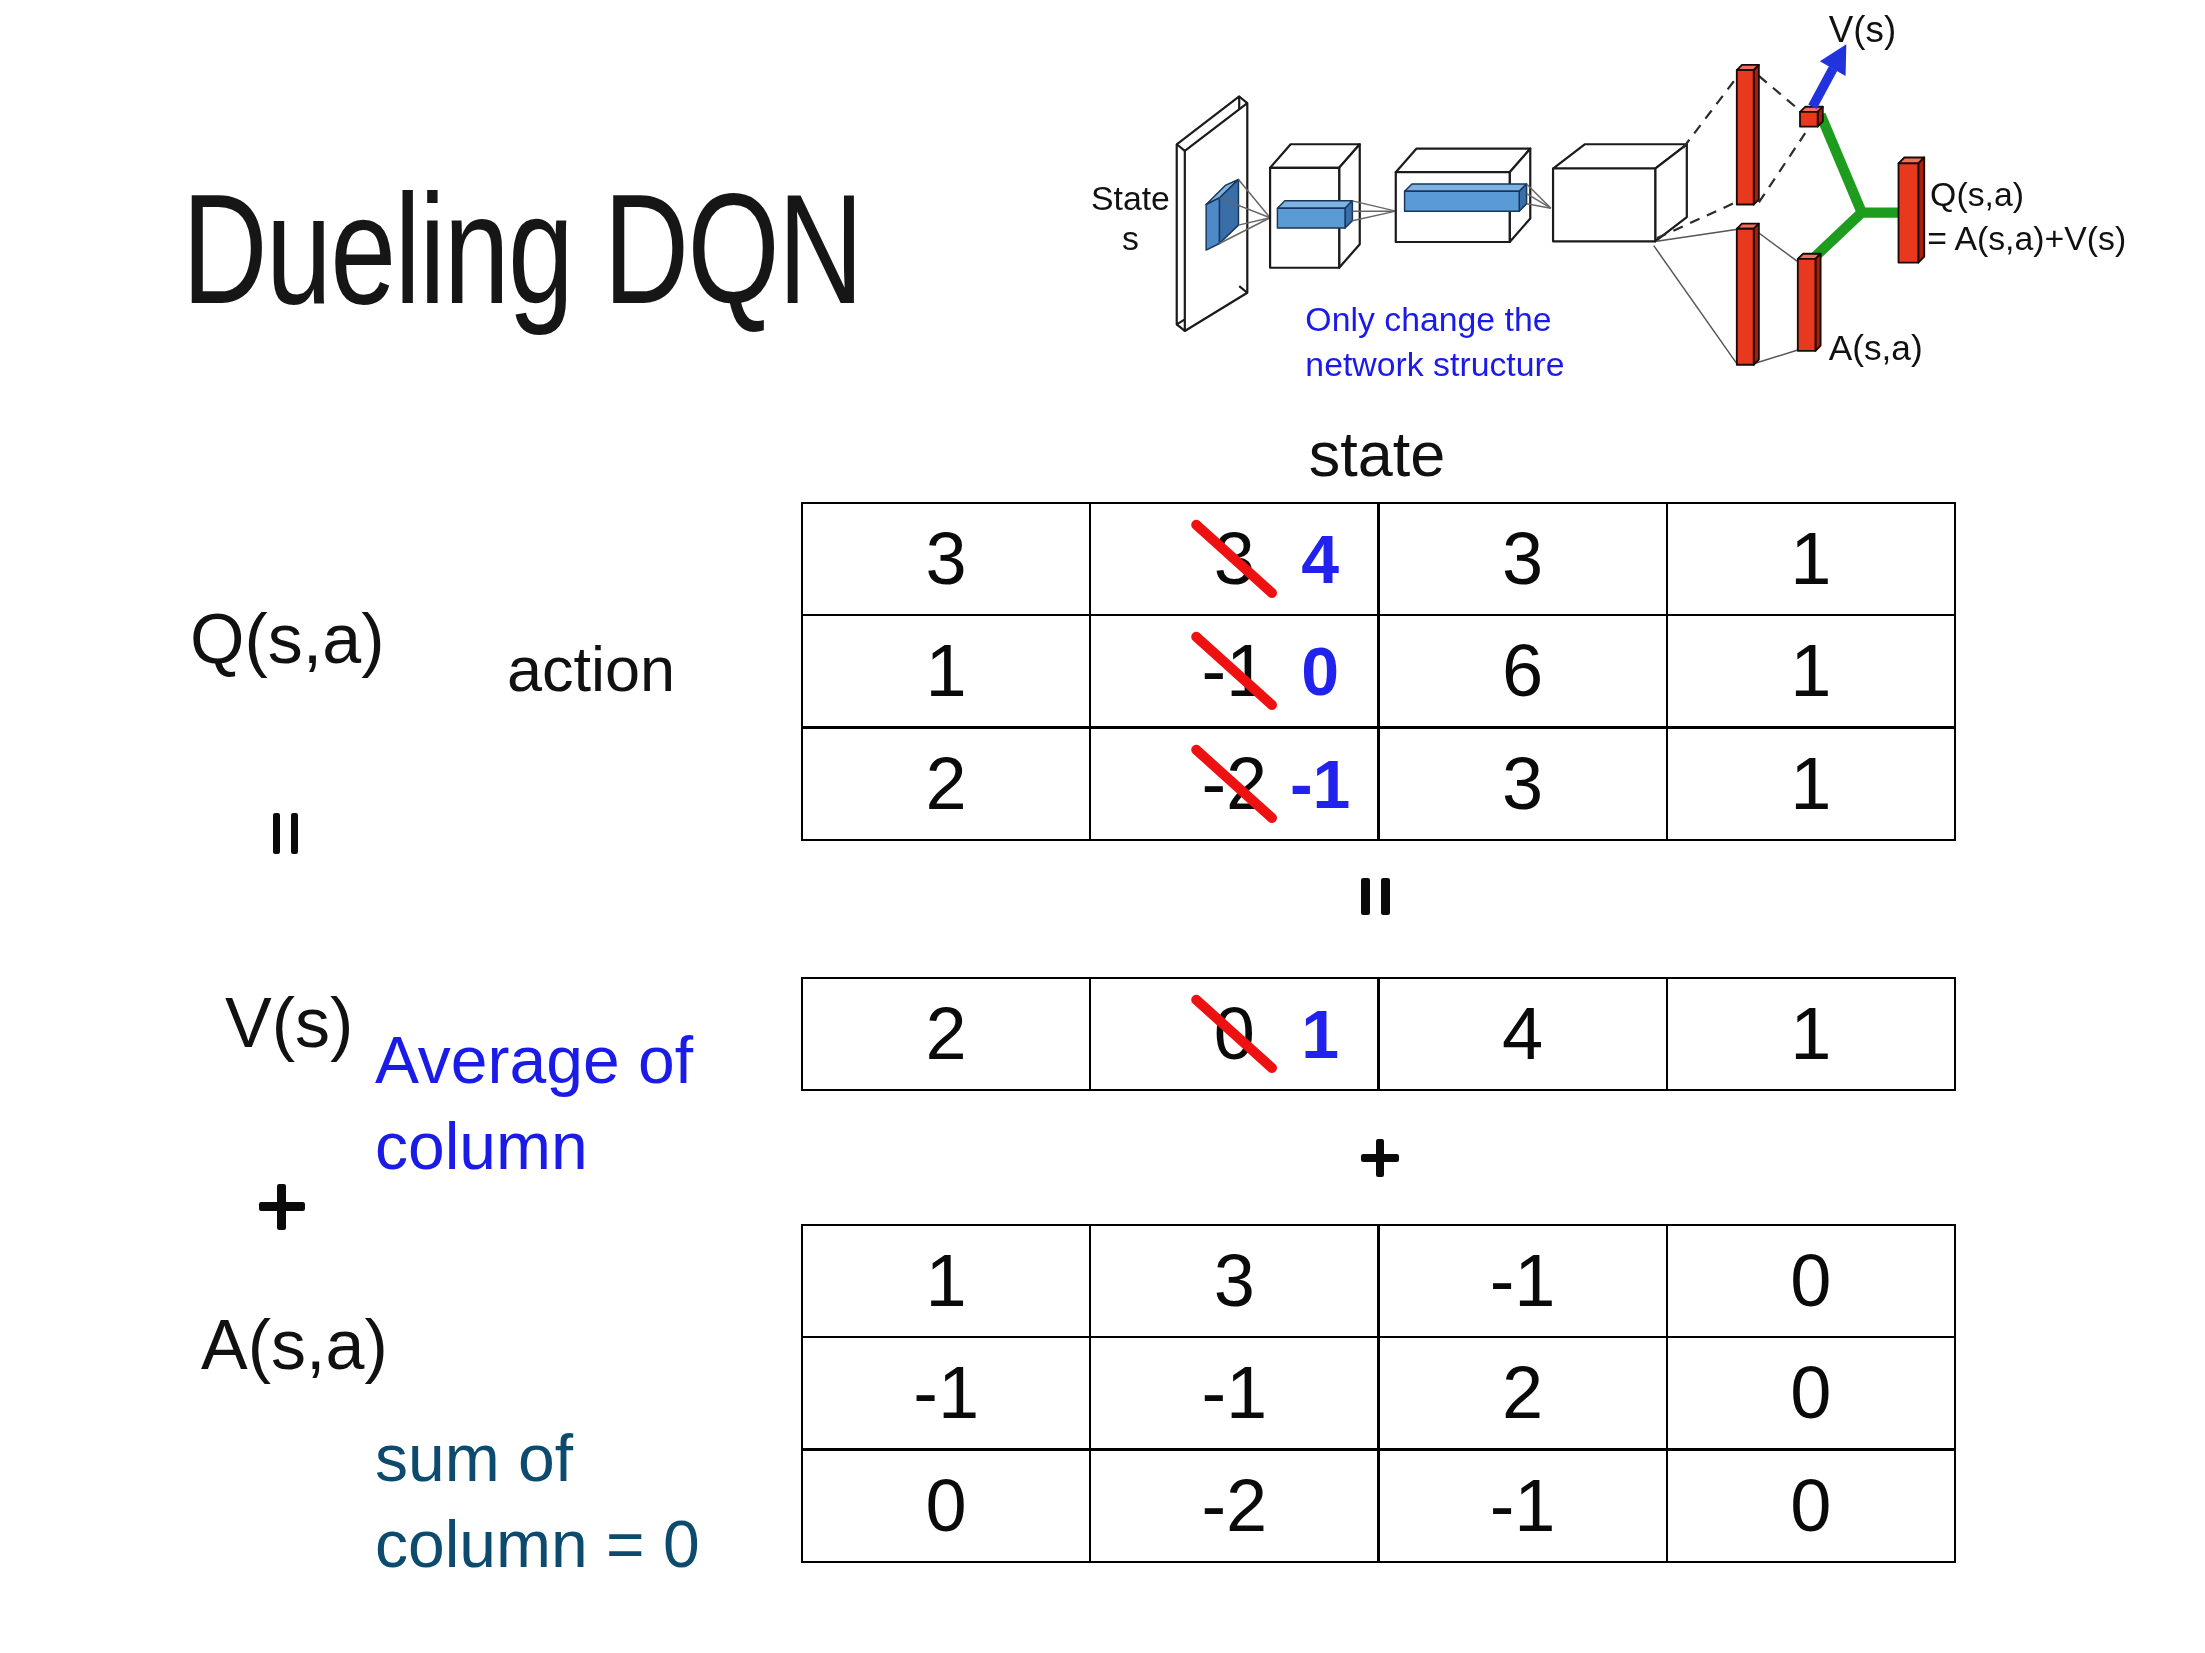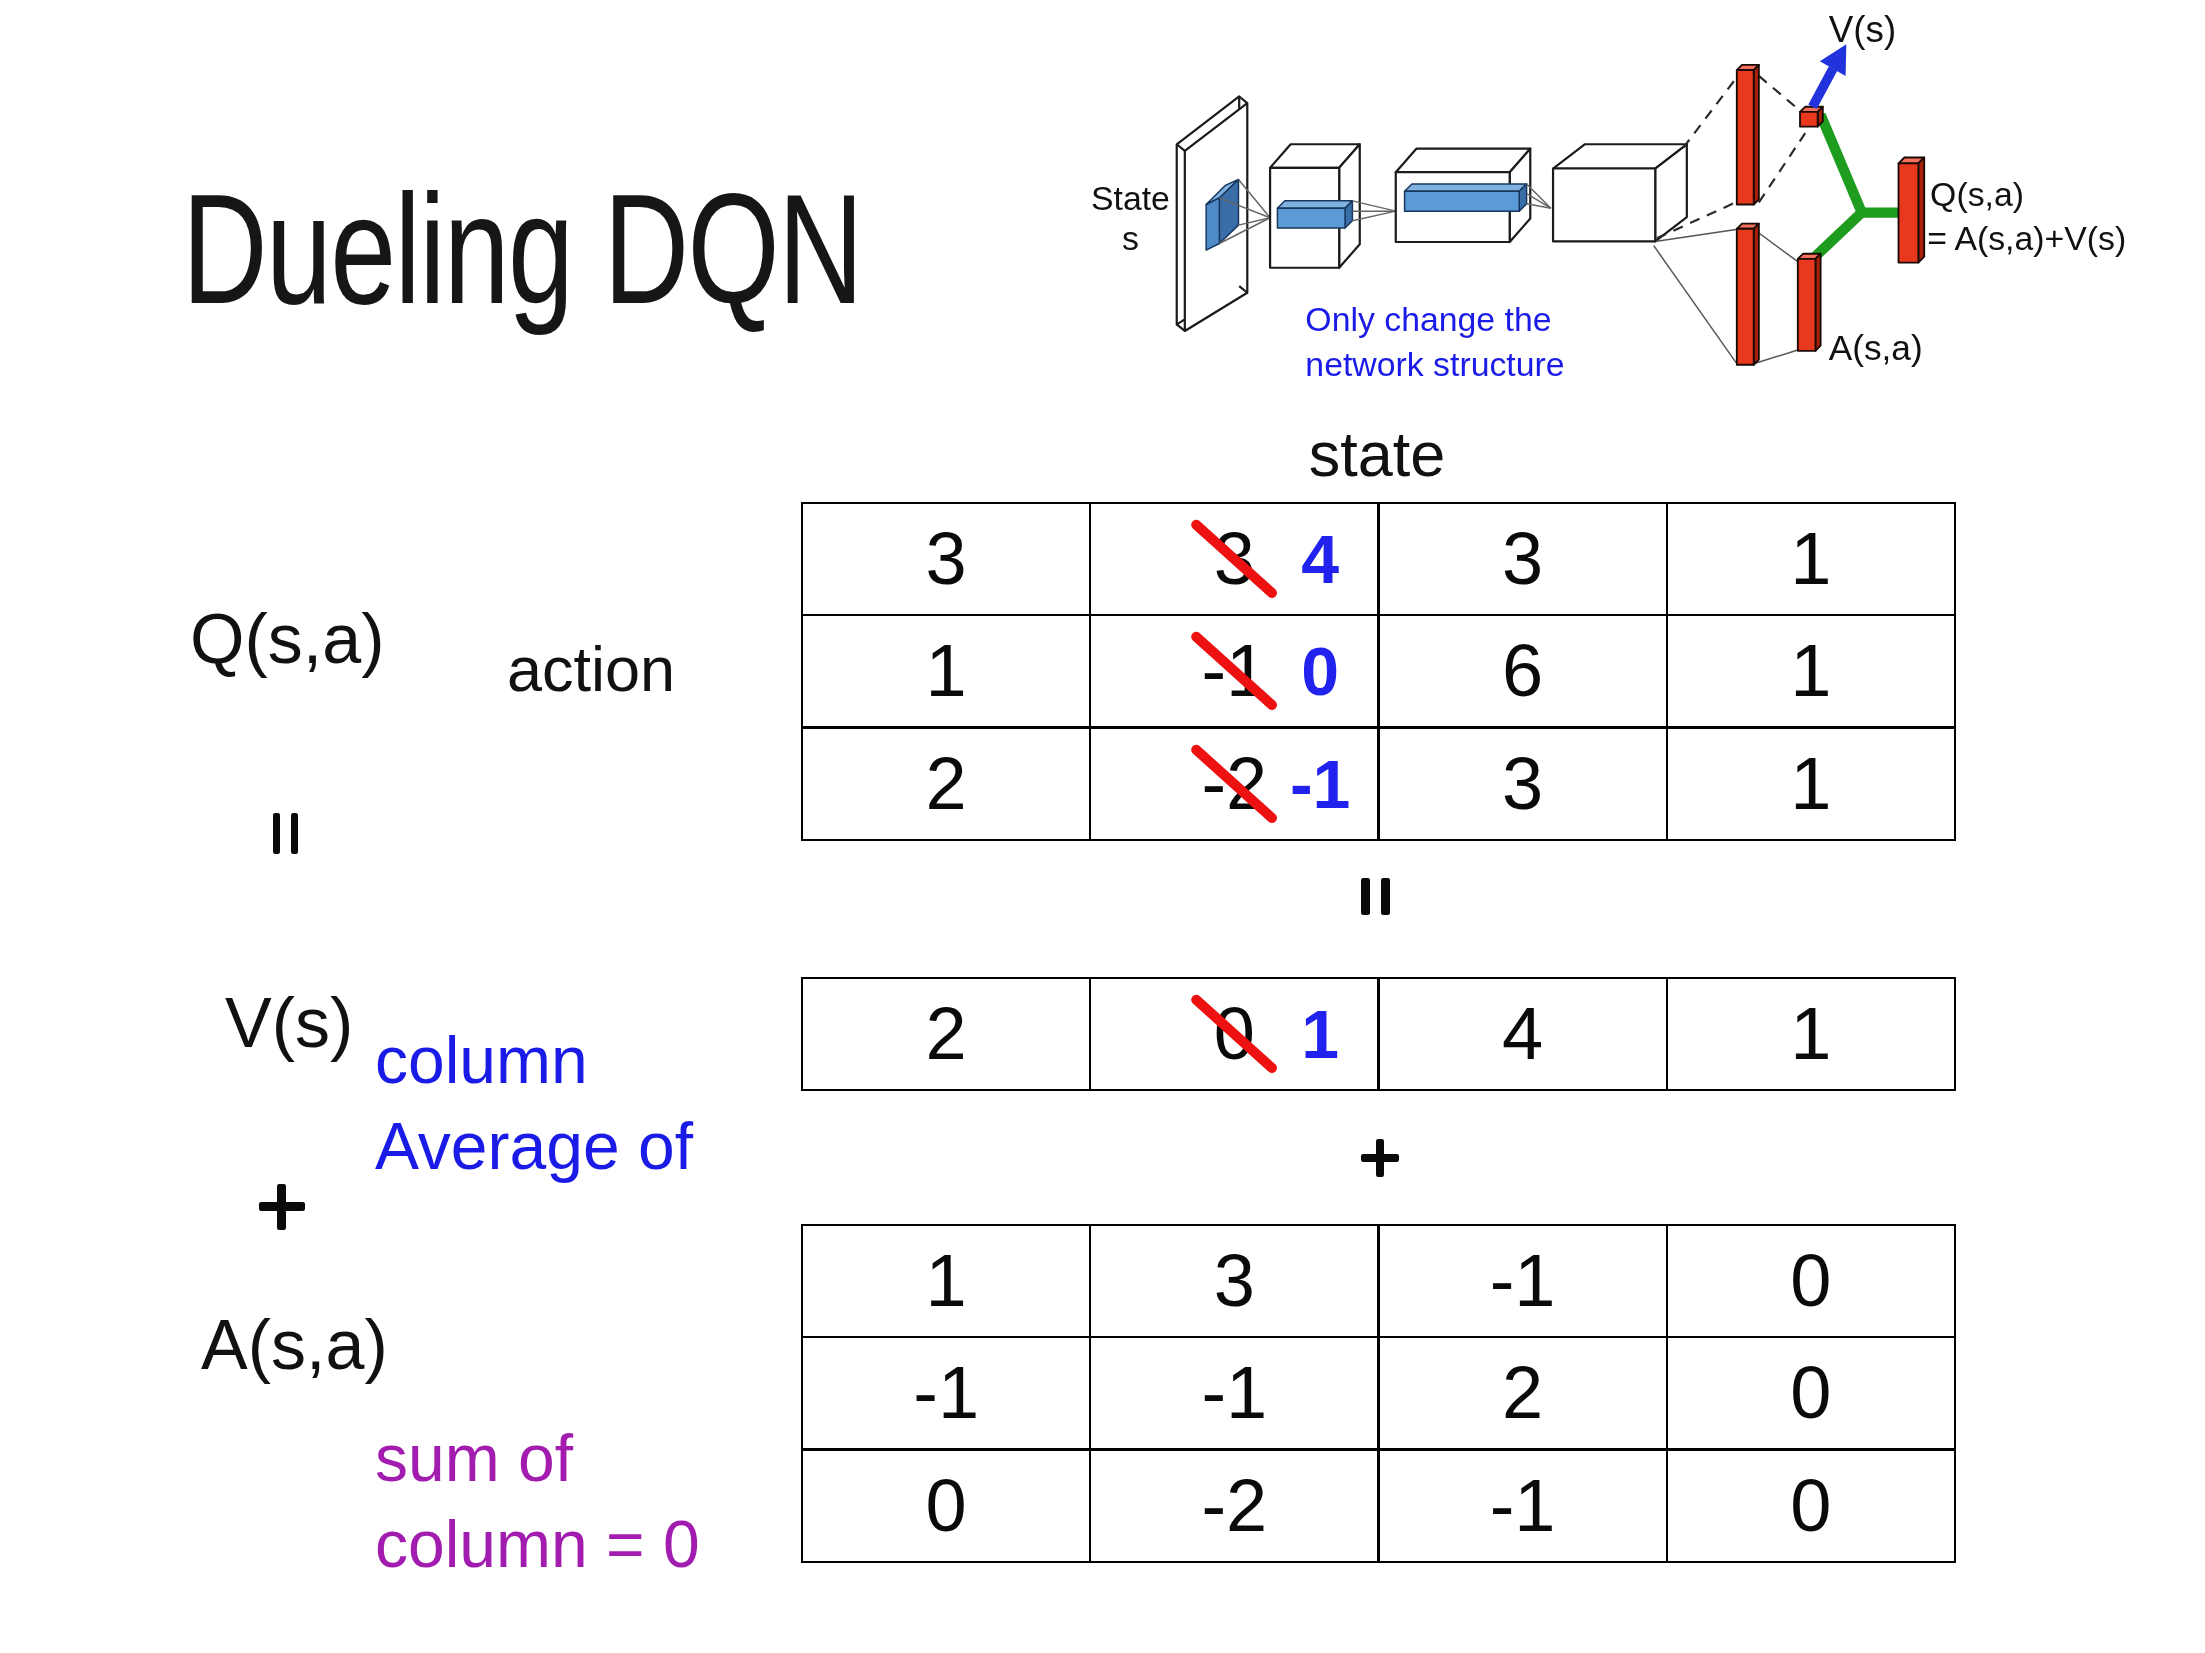--- a/index.html
+++ b/index.html
@@ -165,29 +165,29 @@
   <div class="abs axislabel" style="left:1230px;top:423px;width:294px;text-align:center;">state</div>
   <div class="abs axislabel" style="left:507px;top:638px;width:261px;text-align:left;">action</div>
 
   <div class="abs sidelabel" style="left:190px;top:604px;">Q(s,a)</div>
   <div class="abs" style="left:273px;top:813px;width:25px;height:41px;">
     <div class="bar" style="left:0;top:0;width:7.4px;height:41px;"></div>
     <div class="bar" style="left:17.6px;top:0;width:7.4px;height:41px;"></div>
   </div>
   <div class="abs sidelabel" style="left:225px;top:988px;">V(s)</div>
   <div class="abs blue-note" style="left:375px;top:1017px;color:#1b1be8;">
+    <div>Average of</div>
     <div>column</div>
-    <div>Average of</div>
   </div>
   <div class="abs" style="left:259px;top:1184px;width:46px;height:46px;">
     <div class="bar" style="left:0;top:18.4px;width:46px;height:8.8px;"></div>
     <div class="bar" style="left:18.4px;top:0;width:8.8px;height:46px;"></div>
   </div>
   <div class="abs sidelabel" style="left:201px;top:1310px;">A(s,a)</div>
-  <div class="abs blue-note" style="left:375px;top:1415px;color:#a21caf;">
+  <div class="abs blue-note" style="left:375px;top:1415px;color:#0c4a6e;">
     <div>sum of</div>
     <div>column = 0</div>
   </div>
 
   <div class="abs" style="left:1361px;top:878px;width:29px;height:37px;">
     <div class="bar" style="left:0;top:0;width:8.8px;height:37px;"></div>
     <div class="bar" style="left:20px;top:0;width:8.8px;height:37px;"></div>
   </div>
   <div class="abs" style="left:1361px;top:1139px;width:38px;height:38px;">
     <div class="bar" style="left:0;top:15.4px;width:38px;height:8px;"></div>

